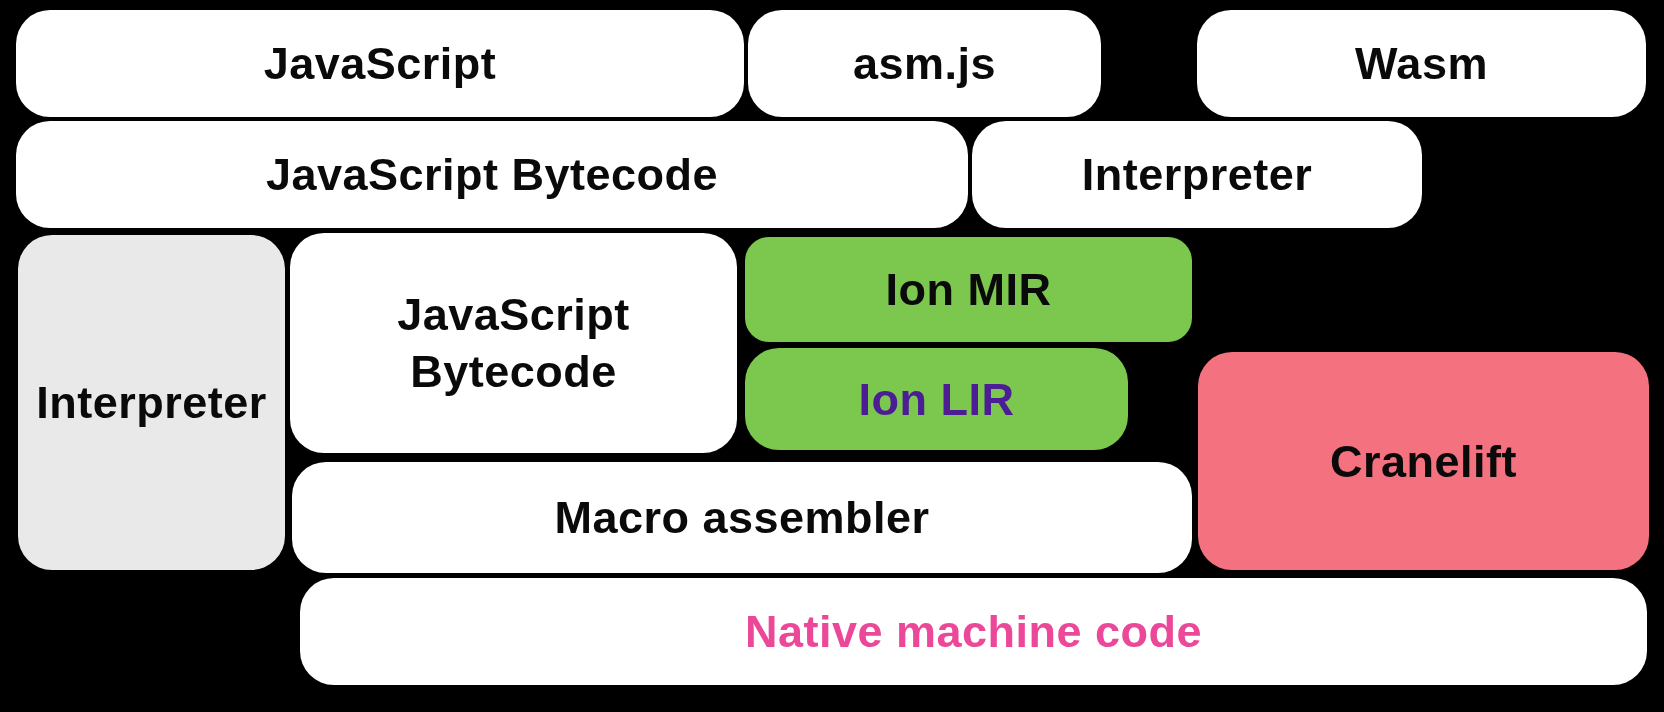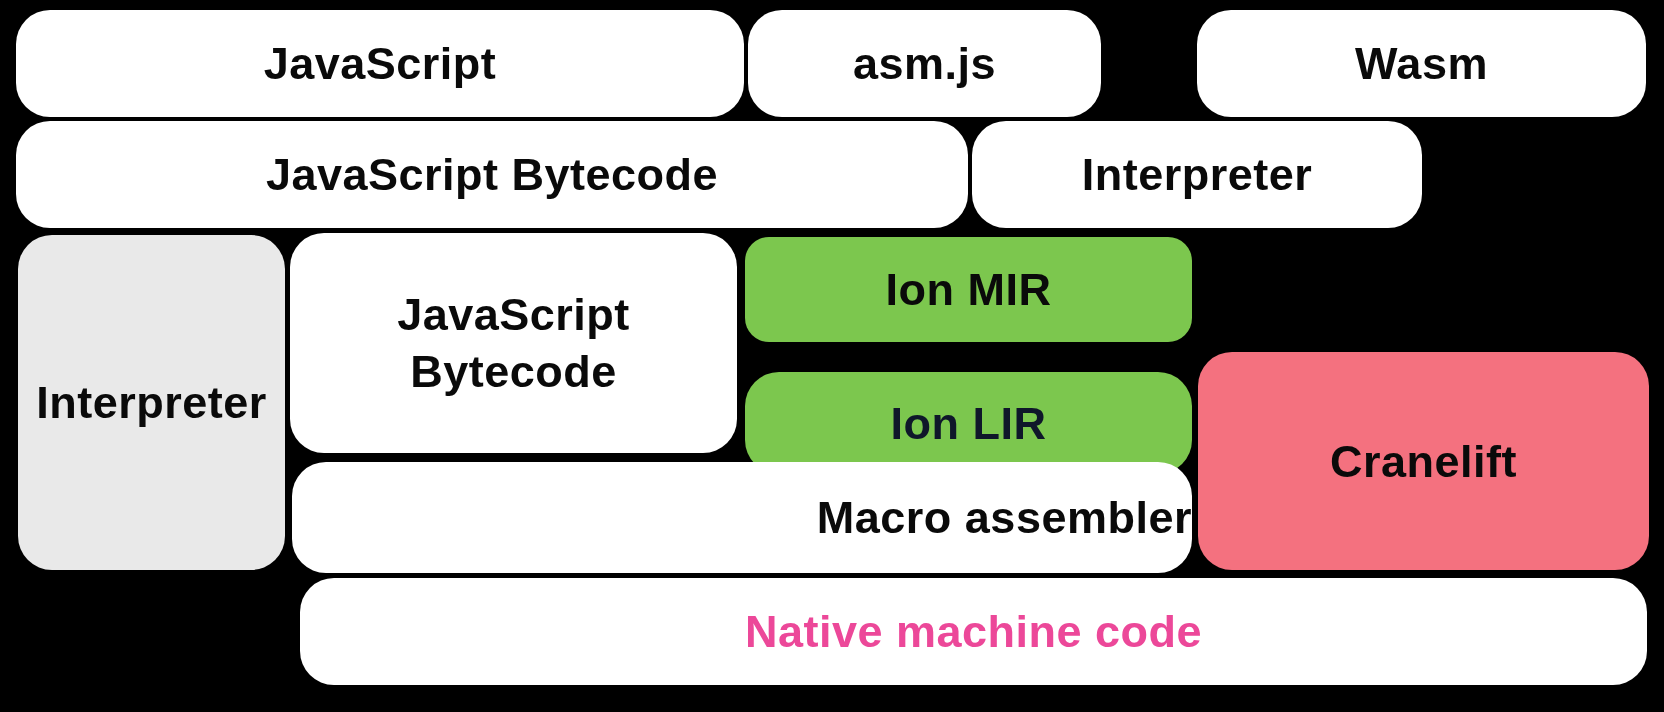--- a/index.html
+++ b/index.html
@@ -65,29 +65,29 @@
 
   <div class="box" style="left: 290px; top: 233px; width: 447px; height: 220px; background: rgb(255, 255, 255); color: rgb(10, 10, 10);">
     <span>JavaScript</span>
     <span>Bytecode</span>
   </div>
 
   <div class="box" style="left: 745px; top: 237px; width: 447px; height: 105px; background: rgb(124, 199, 78); color: rgb(10, 10, 10); border-radius: 24px;">
     <span>Ion MIR</span>
   </div>
 
-  <div class="box" style="left: 745px; top: 348px; width: 447px; height: 102px; background: rgb(124, 199, 78); color: #0f172a; margin-top: 24px;">
+  <div class="box" style="left: 745px; top: 348px; width: 383px; height: 102px; background: rgb(124, 199, 78); color: #4c1d95;">
     <span>Ion LIR</span>
   </div>
 
   <div class="box" style="left: 1198px; top: 352px; width: 451px; height: 218px; background: rgb(244, 113, 127); color: rgb(10, 10, 10);">
     <span>Cranelift</span>
   </div>
 
-  <div class="box" style="left: 292px; top: 462px; width: 900px; height: 111px; background: rgb(255, 255, 255); color: rgb(10, 10, 10); align-items: flex-end;">
+  <div class="box" style="left: 292px; top: 462px; width: 900px; height: 111px; background: rgb(255, 255, 255); color: rgb(10, 10, 10);">
     <span>Macro assembler</span>
   </div>
 
   <div class="box" style="left: 300px; top: 578px; width: 1347px; height: 107px; background: rgb(255, 255, 255); color: #ec4899;">
     <span>Native machine code</span>
   </div>
 
 </div>
 
 </body></html>

